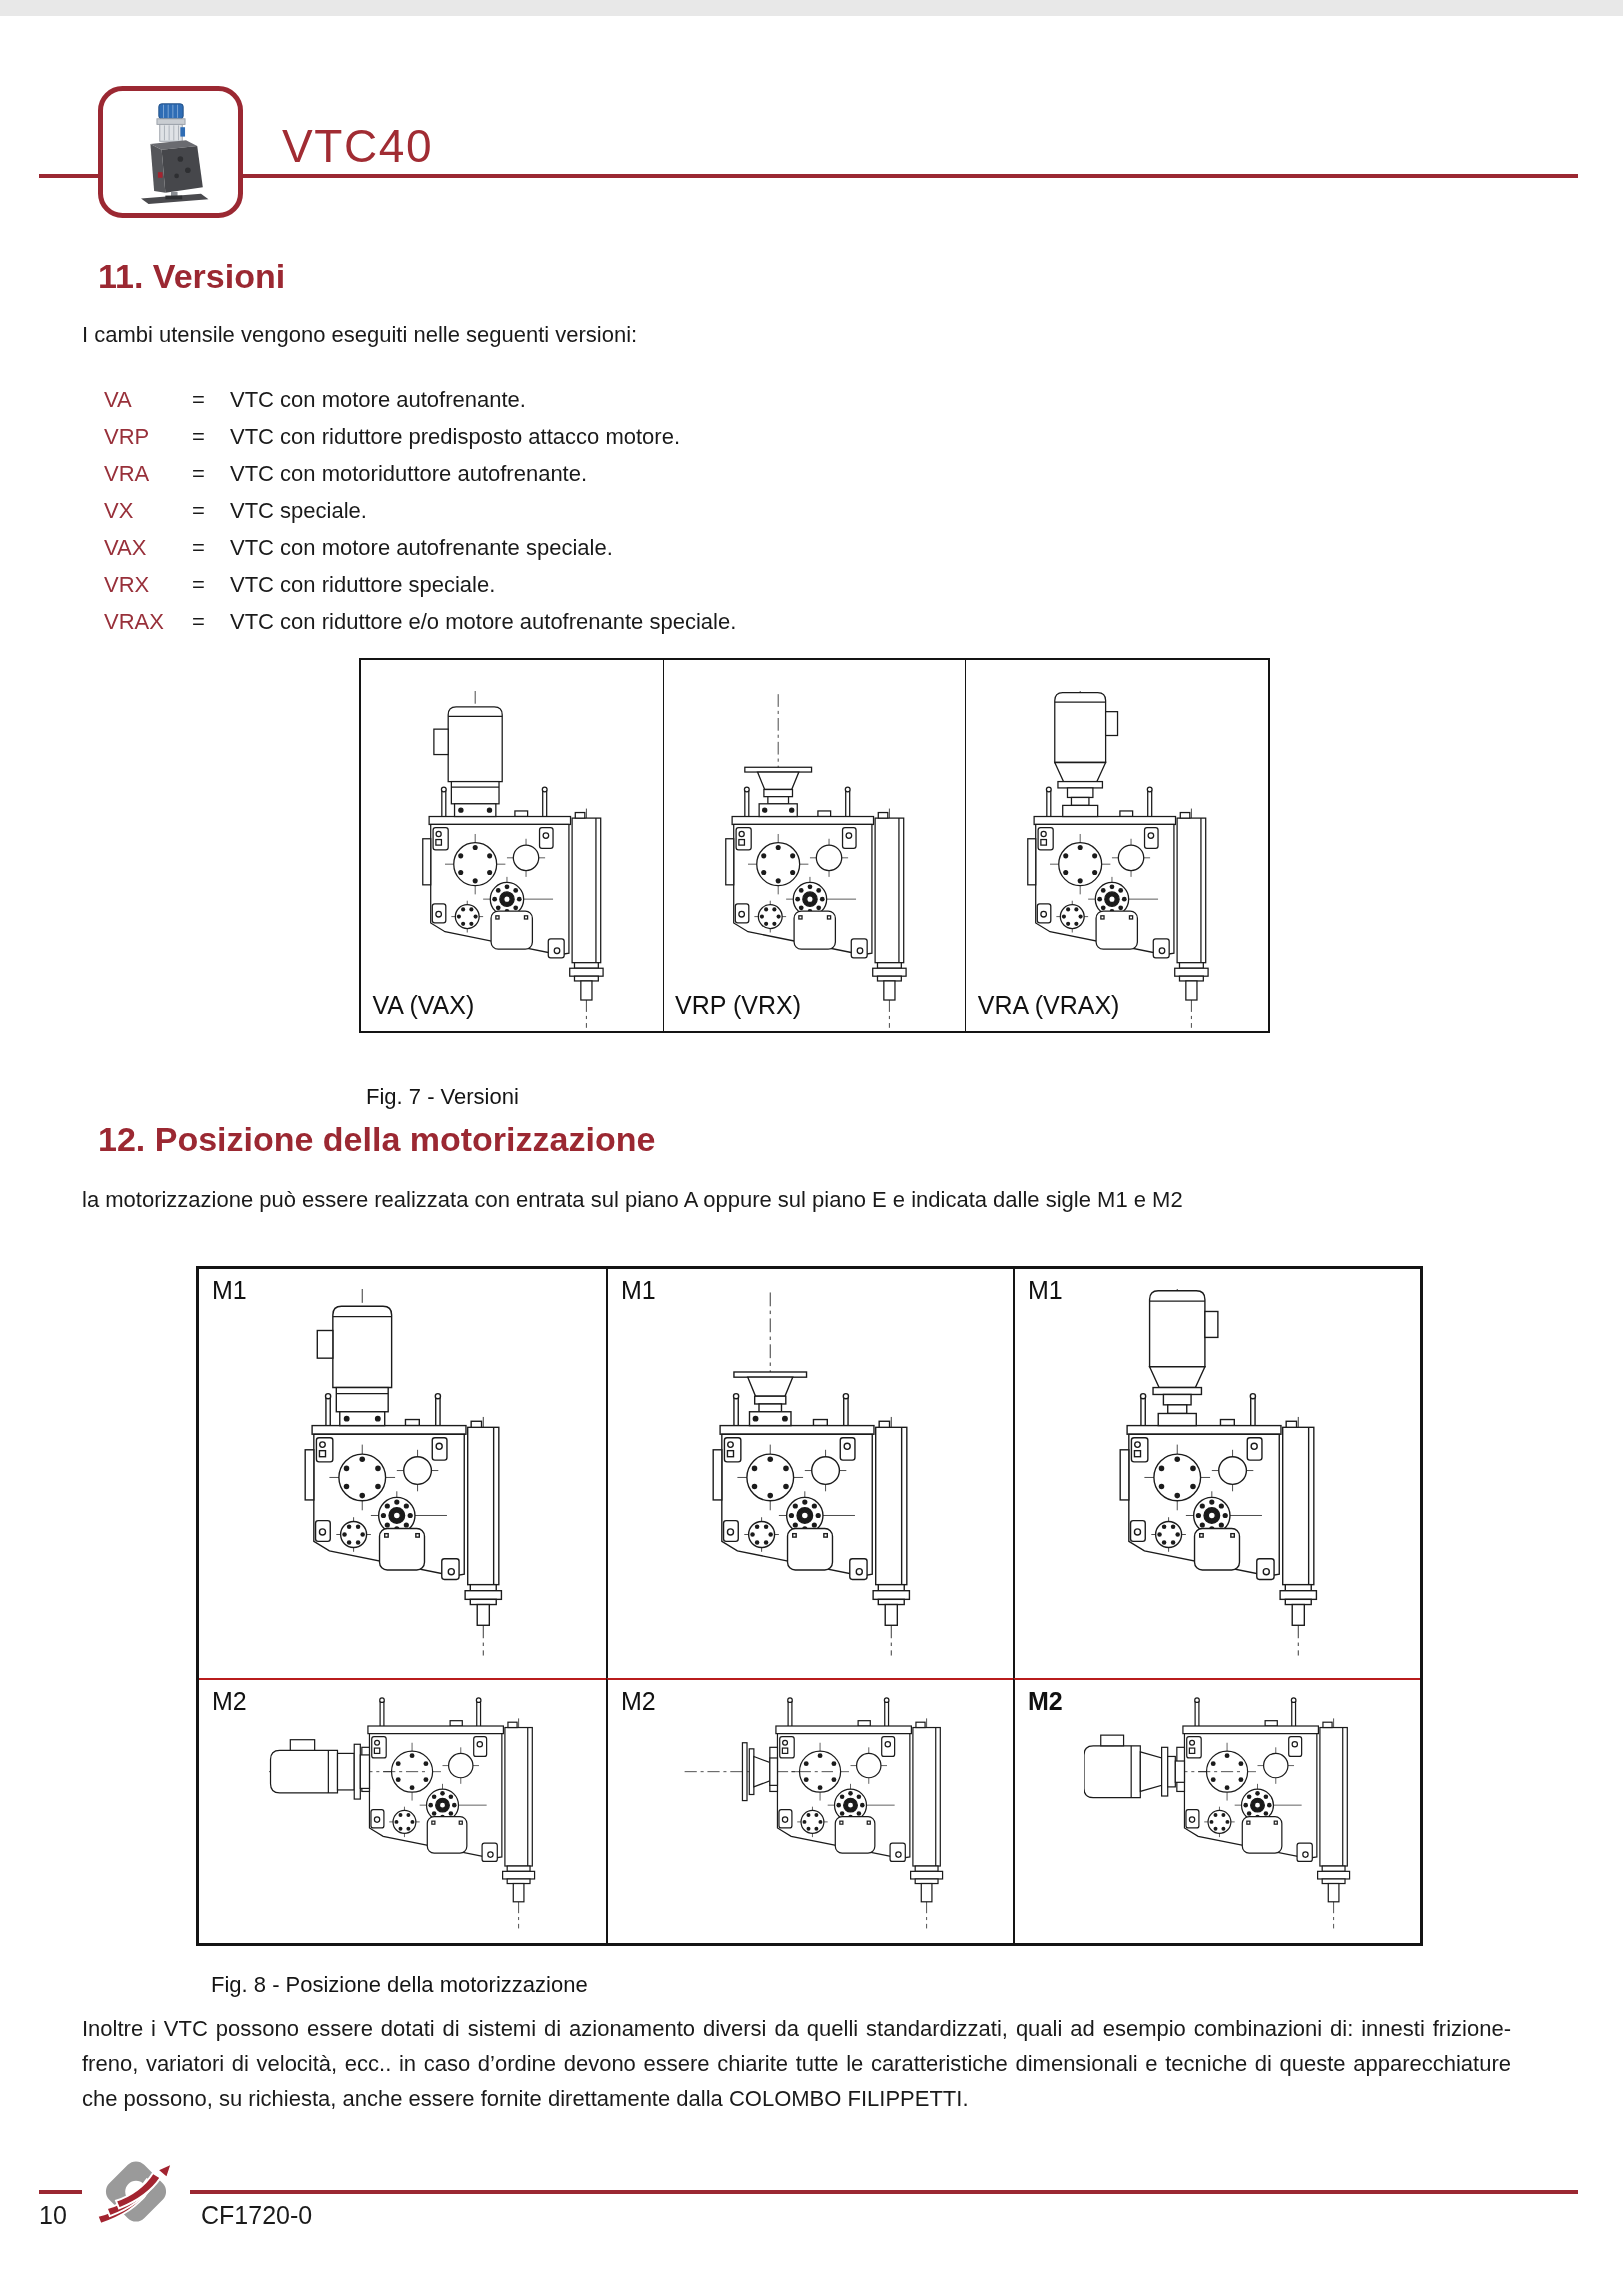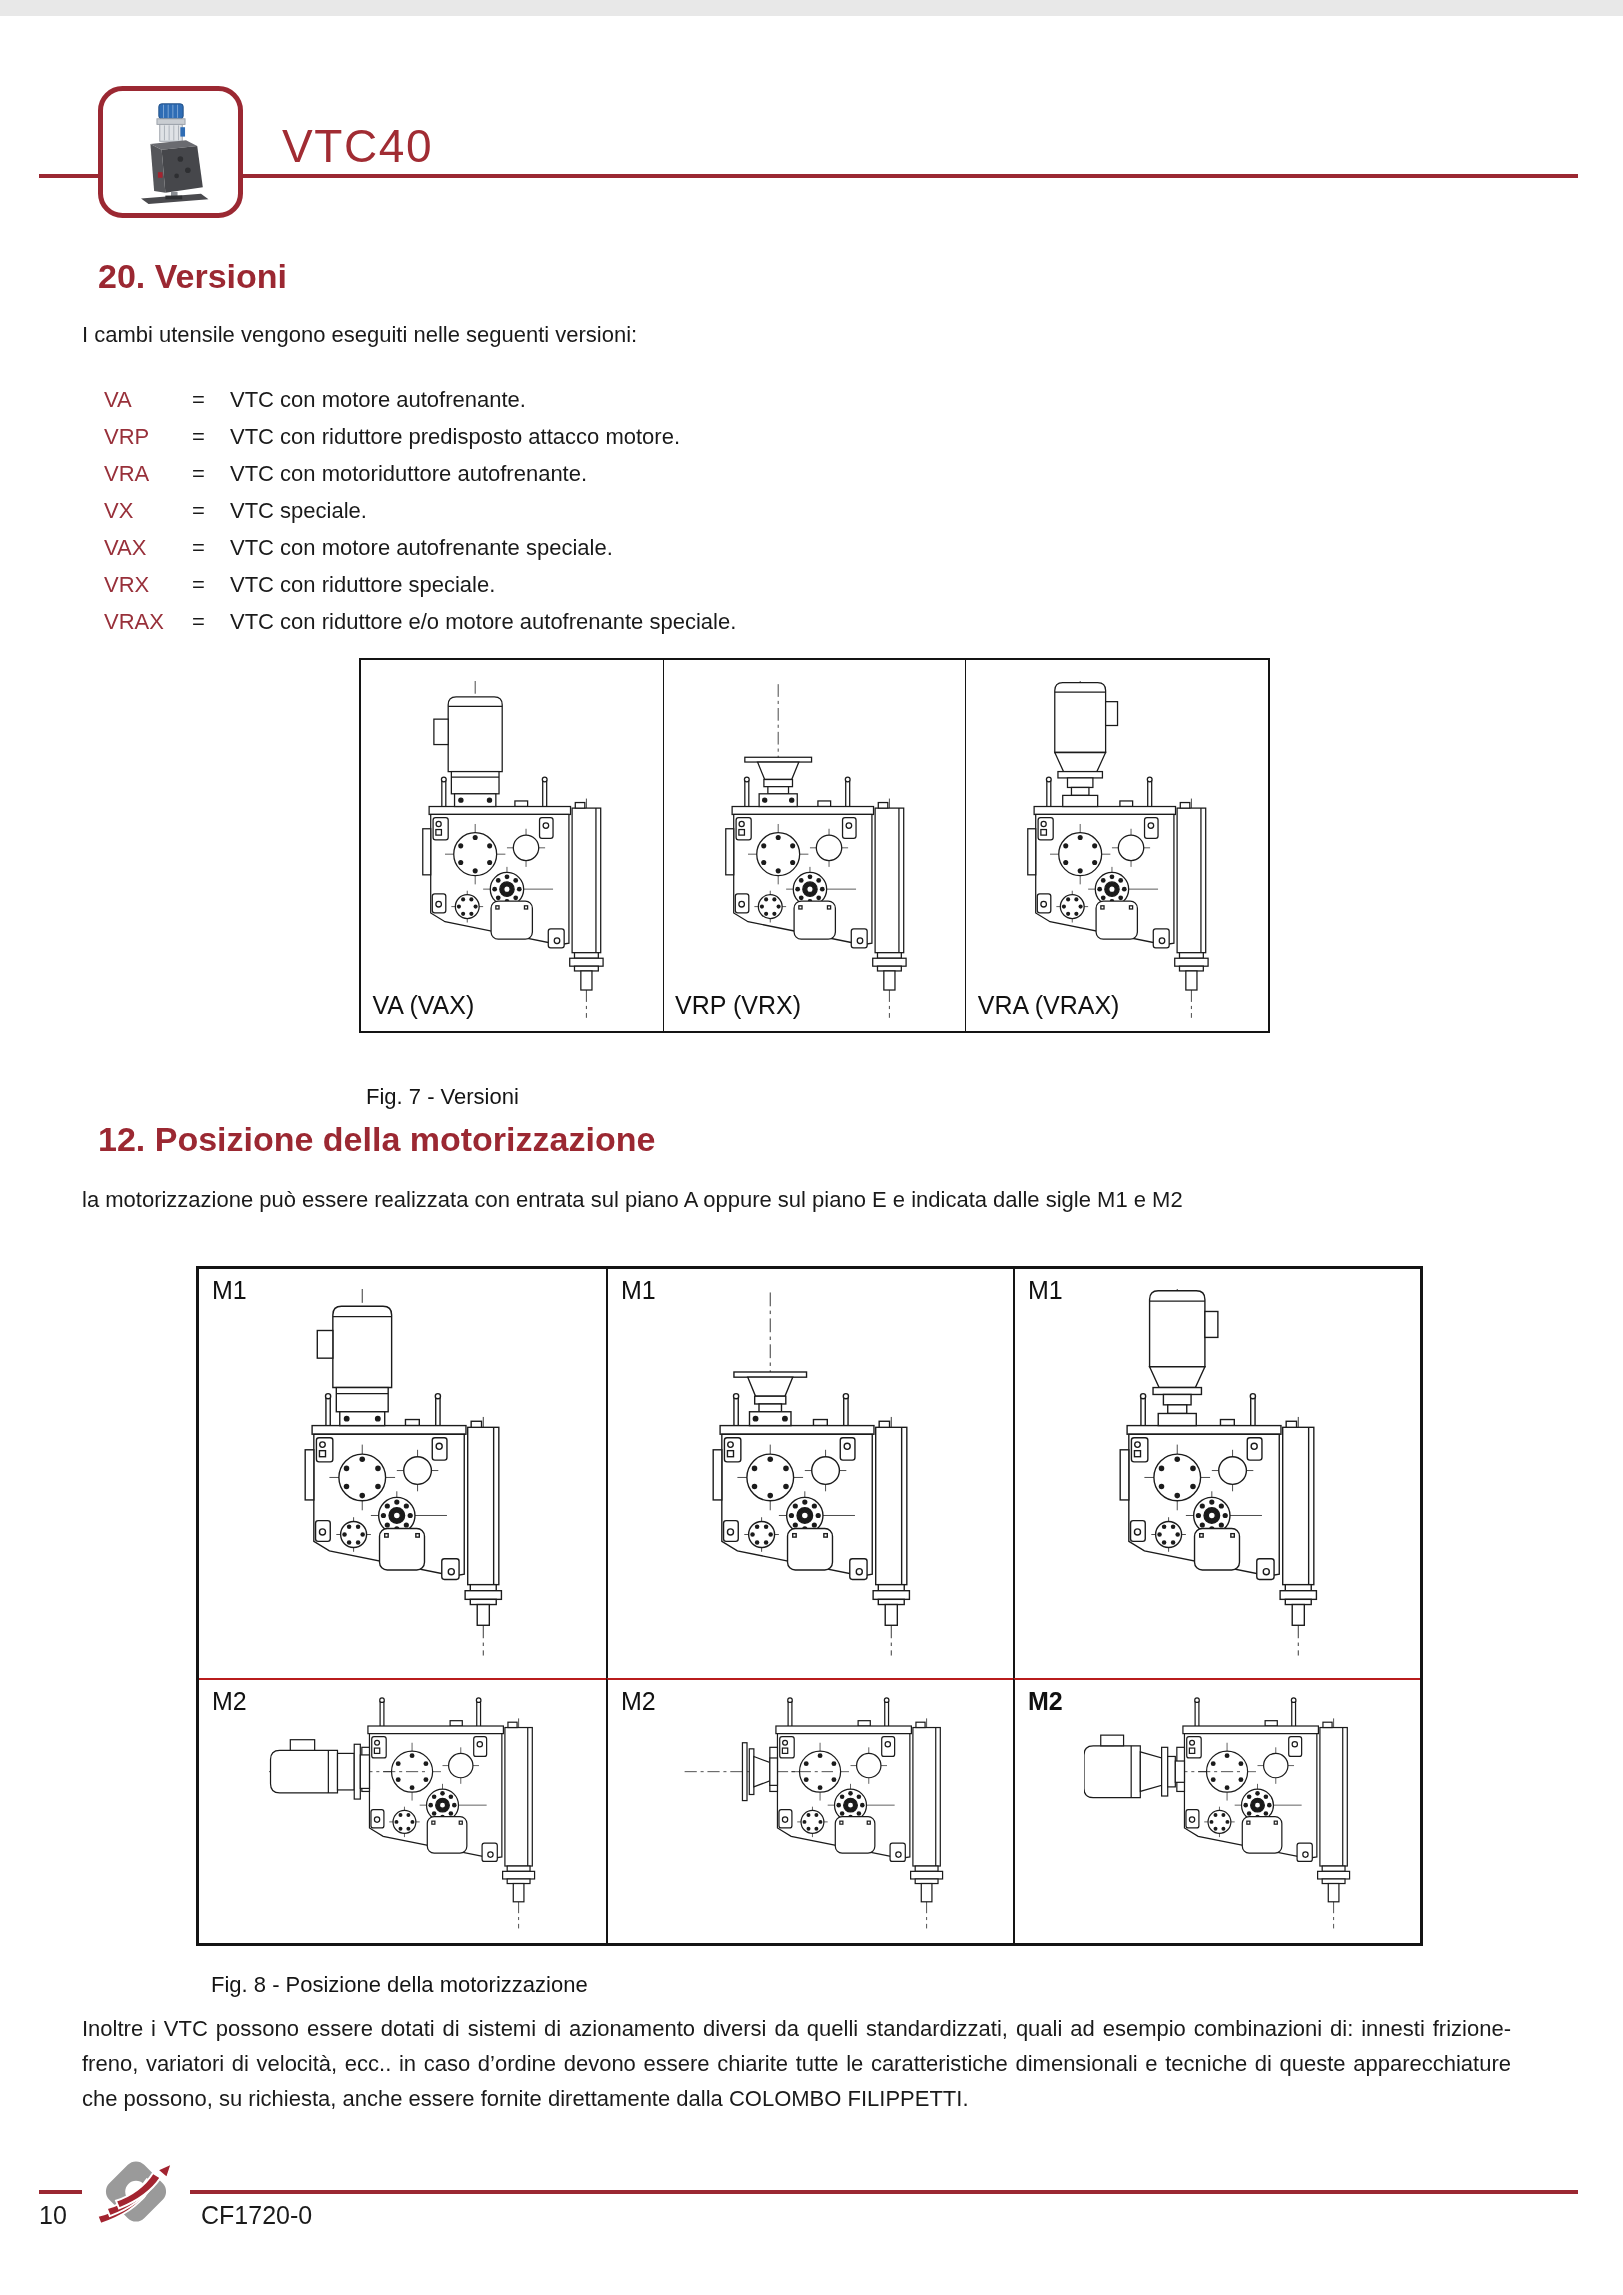--- a/index.html
+++ b/index.html
@@ -29,21 +29,21 @@
   .ver-list { position:absolute; left:104px; top:365px; }
   .ver-row { display:flex; height:37px; align-items:center; font-size:22px; }
   .ver-code { width:88px; color:#98303a; }
   .ver-eq { width:38px; }
   .ver-desc { color:#1a1a1a; }
   
   .fig7 {
     position:absolute; left:359px; top:642px; width:911px; height:375px;
     border:2.5px solid #141414; display:flex; background:#fff;
   }
-  .fig7 .panel { flex:1; position:relative; display:flex; align-items:center; justify-content:center; }
+  .fig7 .panel { flex:1; position:relative; display:flex; align-items:flex-end; justify-content:center; }
   .fig7 .panel + .panel { border-left:1.6px solid #141414; }
   .panel-label { position:absolute; left:11.4px; bottom:11.4px; font-size:25px; color:#111; }
   .fig-caption { position:absolute; font-size:22px; color:#141414; }
   
   .fig8 {
     position:absolute; left:196px; top:1250px; width:1227px; height:680px;
     border:3.3px solid #141414; display:grid;
     grid-template-columns:1fr 1fr 1fr; grid-template-rows:409px 1fr; background:#fff;
   }
   .fig8 .cell { position:relative; display:flex; align-items:center; justify-content:center; }
@@ -230,21 +230,21 @@
         <circle cx="68" cy="74" r="3" fill="#2e2f32"></circle>
       <circle cx="56" cy="80" r="2.5" fill="#2e2f32"></circle>
       <rect x="36" y="76" width="5" height="6" fill="#a32430"></rect>
       <rect x="50" y="97" width="7" height="6" fill="#8a8d92"></rect>
       <polygon points="18,104 82,99 90,105 26,110" fill="#4a4a4e"></polygon>
       <rect x="44" y="101" width="18" height="4" fill="#2e2f32"></rect>
     </svg>
   </div>
   <div class="product-title">VTC40</div>
 
-  <div class="sec-title" style="top:241px;">20. Versioni</div>
+  <div class="sec-title" style="top:241px;">11. Versioni</div>
   <div class="body-text" style="top:301px;">I cambi utensile vengono eseguiti nelle seguenti versioni:</div>
 
   <div class="ver-list">
     <div class="ver-row">
       <span class="ver-code">VA</span>
       <span class="ver-eq">=</span>
       <span class="ver-desc">VTC con motore autofrenante.</span>
     </div>
     <div class="ver-row">
       <span class="ver-code">VRP</span>

